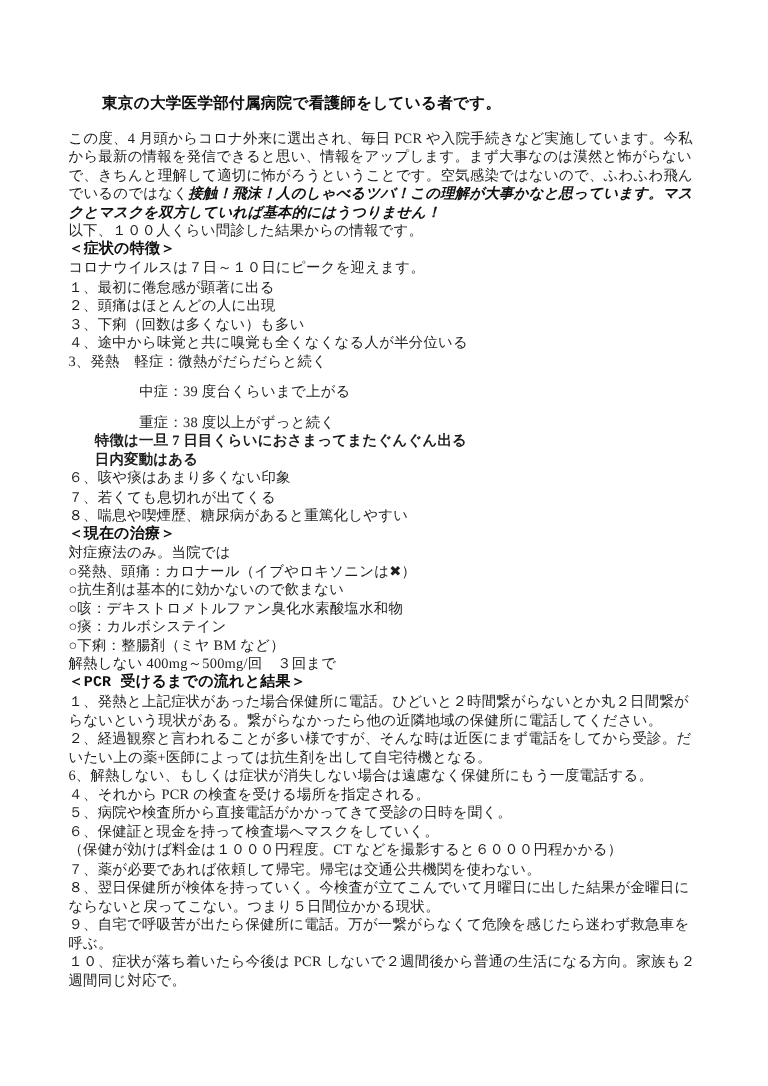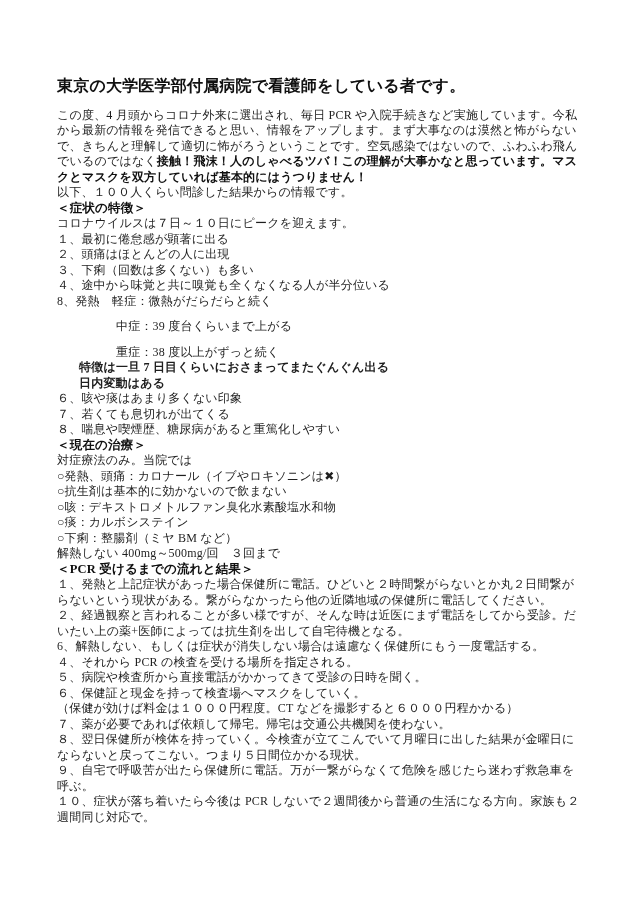--- a/index.html
+++ b/index.html
@@ -25,32 +25,34 @@
     line-height: 15.5px;
     letter-spacing: 0.2px;
   }
 
   p { margin: 0; }
 
   .gothic-bold {
     font-family: "Liberation Sans", "DejaVu Sans", sans-serif;
     font-weight: bold;
     color: #101010;
+    font-style: italic;
   }
 
   .doc-title {
     font-family: "Liberation Sans", "DejaVu Sans", sans-serif;
     font-weight: bold;
-    font-size: 16px;
+    font-size: 13px;
     color: #101010;
     margin-bottom: 14px;
+    margin-left: 28px;
   }
 
   .sec-heading {
-    font-family: Liberation Serif, serif;
+    font-family: Liberation Mono, monospace;
     font-weight: bold;
     font-size: 12.5px;
     color: #101010;
   }
 
   .ind1 { padding-left: 22px; font-weight: bold; }
   .ind2 { padding-left: 59px; margin-top: 10px; }
 </style>
 </head>
 <body>
@@ -63,21 +65,21 @@
     <p class="intro"><span>この度、4 月頭からコロナ外来に選出され、毎日 PCR や入院手続きなど実施しています。今私から最新の情報を発信できると思い、情報をアップします。まず大事なのは漠然と怖がらないで、きちんと理解して適切に怖がろうということです。空気感染ではないので、ふわふわ飛んでいるのではなく</span><span class="gothic-bold">接触！飛沫！人のしゃべるツバ！この理解が大事かなと思っています。マスクとマスクを双方していれば基本的にはうつりません！</span></p>
 
     <p>以下、１００人くらい問診した結果からの情報です。</p>
 
     <p class="sec-heading">＜症状の特徴＞</p>
     <p>コロナウイルスは７日～１０日にピークを迎えます。</p>
     <p>１、最初に倦怠感が顕著に出る</p>
     <p>２、頭痛はほとんどの人に出現</p>
     <p>３、下痢（回数は多くない）も多い</p>
     <p>４、途中から味覚と共に嗅覚も全くなくなる人が半分位いる</p>
-    <p>8、発熱　軽症：微熱がだらだらと続く</p>
+    <p>3、発熱　軽症：微熱がだらだらと続く</p>
     <p class="ind2">中症：39 度台くらいまで上がる</p>
     <p class="ind2">重症：38 度以上がずっと続く</p>
     <p class="ind1">特徴は一旦 7 日目くらいにおさまってまたぐんぐん出る</p>
     <p class="ind1">日内変動はある</p>
     <p>６、咳や痰はあまり多くない印象</p>
     <p>７、若くても息切れが出てくる</p>
     <p>８、喘息や喫煙歴、糖尿病があると重篤化しやすい</p>
 
     <p class="sec-heading">＜現在の治療＞</p>
     <p>対症療法のみ。当院では</p>

